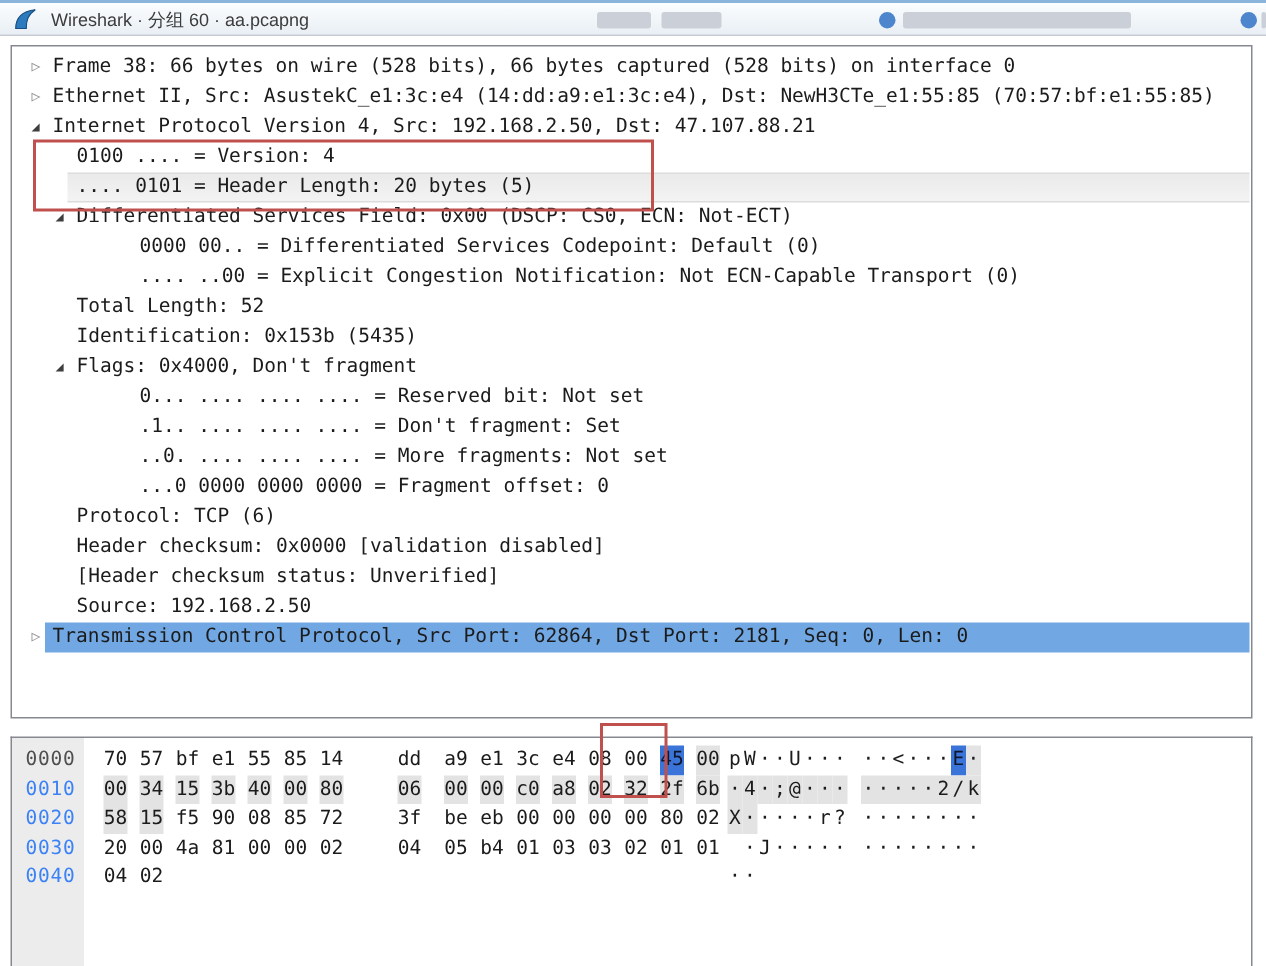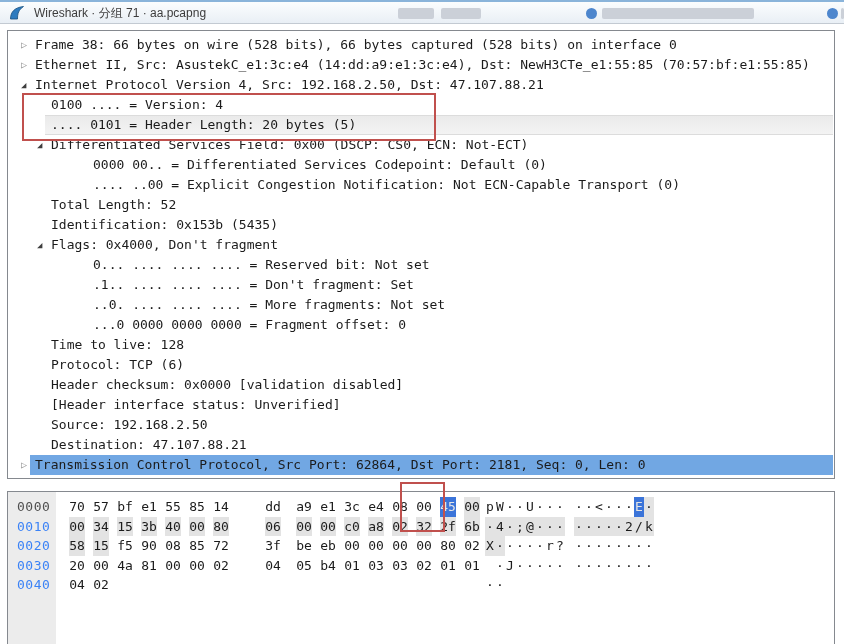--- a/index.html
+++ b/index.html
@@ -67,34 +67,34 @@
   .off{position:absolute;left:9px;letter-spacing:0.5px;}
   .off.active{color:#4f4f4f;}
   .off.normal{color:#3b82f6;}
   .bytes{position:absolute;left:61px;top:0;white-space:nowrap;}
   .byte{display:inline-block;width:16px;margin-right:8px;text-align:center;}
   .byte.g8{margin-right:15px;margin-left:28px;}
   .ascii{position:absolute;left:477px;top:0;white-space:pre;}
   .ach{display:inline-block;width:10px;text-align:center;}
   .ach.g8{margin-right:9px;}
   .b-hdr{background:#e3e3e3;}
-  .b-sel{background:var(--byte-sel-blue);color:#e5e5e5;}
+  .b-sel{background:var(--byte-sel-blue);color:#0f172a;}
   
   .annotation{position:absolute;border:2px solid var(--annot-red);z-index:5;}
   .box1{left:22px;top:93px;width:410px;height:44px;}
   .box2{left:400px;top:482px;width:41px;height:46px;}
 </style>
 </head>
 <body>
 
 <div class="titlebar">
   <svg class="appicon" viewBox="0 0 16 16">
     <path d="M1.5 14 C1.5 7 5.5 2.5 14.5 1.5 C9.5 5 8.5 8.5 8.5 14 Z" fill="#2d7bbf" stroke="#174f7e" stroke-width="0.8"></path>
   </svg>
-  <span class="wtitle">Wireshark · 分组 71 · aa.pcapng</span>
+  <span class="wtitle">Wireshark · 分组 60 · aa.pcapng</span>
   <div class="blob" style="left:398px;width:36px;"></div>
   <div class="blob" style="left:441px;width:40px;"></div>
   <div class="blob-dot" style="left:586px;"></div>
   <div class="blob" style="left:602px;width:152px;"></div>
   <div class="blob-dot" style="left:827px;"></div>
   <div class="blob" style="left:841px;width:3px;"></div>
 </div>
 
 <div class="pane tree-pane" id="tree">
     <div class="tree-row lvl0"><span class="arrow collapsed">▷</span><span class="lbl">Frame 38: 66 bytes on wire (528 bits), 66 bytes captured (528 bits) on interface 0</span></div>
@@ -105,26 +105,24 @@
     <div class="tree-row lvl1"><span class="arrow expanded">◢</span><span class="lbl">Differentiated Services Field: 0x00 (DSCP: CS0, ECN: Not-ECT)</span></div>
     <div class="tree-row lvl2"><span class="lbl">0000 00.. = Differentiated Services Codepoint: Default (0)</span></div>
     <div class="tree-row lvl2"><span class="lbl">.... ..00 = Explicit Congestion Notification: Not ECN-Capable Transport (0)</span></div>
     <div class="tree-row lvl1"><span class="lbl">Total Length: 52</span></div>
     <div class="tree-row lvl1"><span class="lbl">Identification: 0x153b (5435)</span></div>
     <div class="tree-row lvl1"><span class="arrow expanded">◢</span><span class="lbl">Flags: 0x4000, Don't fragment</span></div>
     <div class="tree-row lvl2"><span class="lbl">0... .... .... .... = Reserved bit: Not set</span></div>
     <div class="tree-row lvl2"><span class="lbl">.1.. .... .... .... = Don't fragment: Set</span></div>
     <div class="tree-row lvl2"><span class="lbl">..0. .... .... .... = More fragments: Not set</span></div>
     <div class="tree-row lvl2"><span class="lbl">...0 0000 0000 0000 = Fragment offset: 0</span></div>
-    <div class="tree-row lvl1"><span class="lbl">Time to live: 128</span></div>
     <div class="tree-row lvl1"><span class="lbl">Protocol: TCP (6)</span></div>
     <div class="tree-row lvl1"><span class="lbl">Header checksum: 0x0000 [validation disabled]</span></div>
-    <div class="tree-row lvl1"><span class="lbl">[Header interface status: Unverified]</span></div>
+    <div class="tree-row lvl1"><span class="lbl">[Header checksum status: Unverified]</span></div>
     <div class="tree-row lvl1"><span class="lbl">Source: 192.168.2.50</span></div>
-    <div class="tree-row lvl1"><span class="lbl">Destination: 47.107.88.21</span></div>
     <div class="tree-row lvl0 hl-blue"><span class="band"></span><span class="arrow collapsed">▷</span><span class="lbl">Transmission Control Protocol, Src Port: 62864, Dst Port: 2181, Seq: 0, Len: 0</span></div>
   </div>
 
 <div class="pane hex-pane" id="hex">
     <div class="hex-row">
       <span class="off active">0000</span>
       <span class="bytes"><span class="byte">70</span><span class="byte">57</span><span class="byte">bf</span><span class="byte">e1</span><span class="byte">55</span><span class="byte">85</span><span class="byte">14</span><span class="byte g8">dd</span><span class="byte">a9</span><span class="byte">e1</span><span class="byte">3c</span><span class="byte">e4</span><span class="byte">08</span><span class="byte">00</span><span class="byte b-sel">45</span><span class="byte b-hdr">00</span></span>
       <span class="ascii"><span class="ach">p</span><span class="ach">W</span><span class="ach">·</span><span class="ach">·</span><span class="ach">U</span><span class="ach">·</span><span class="ach">·</span><span class="ach g8">·</span><span class="ach">·</span><span class="ach">·</span><span class="ach">&lt;</span><span class="ach">·</span><span class="ach">·</span><span class="ach">·</span><span class="ach b-sel">E</span><span class="ach b-hdr">·</span></span>
     </div>
     <div class="hex-row">

